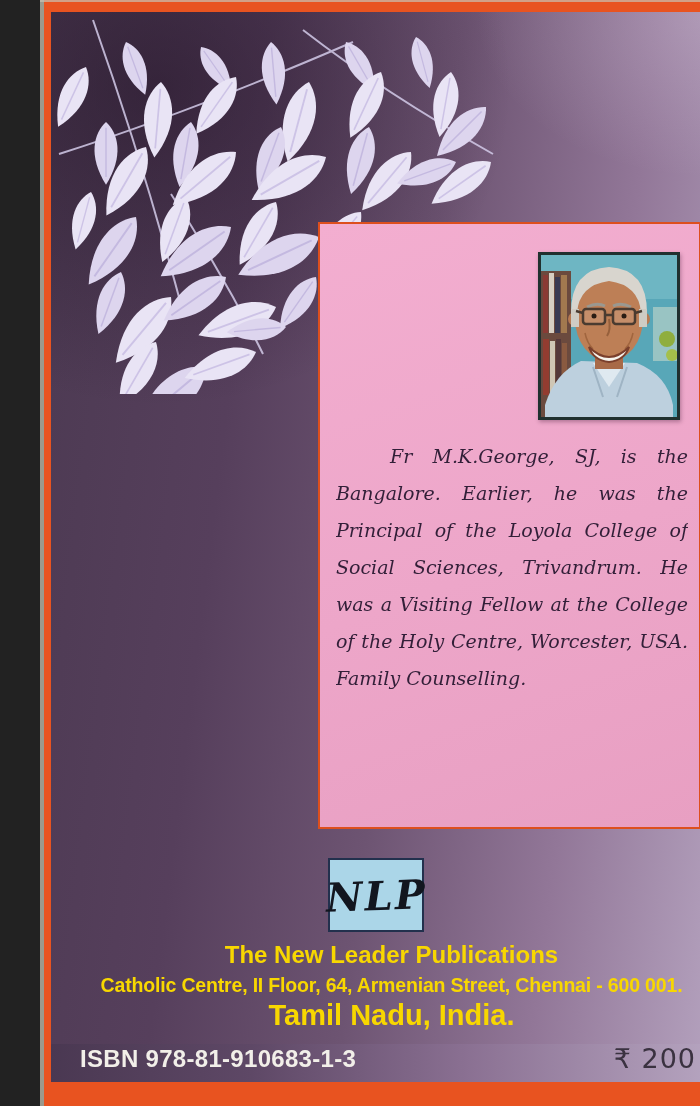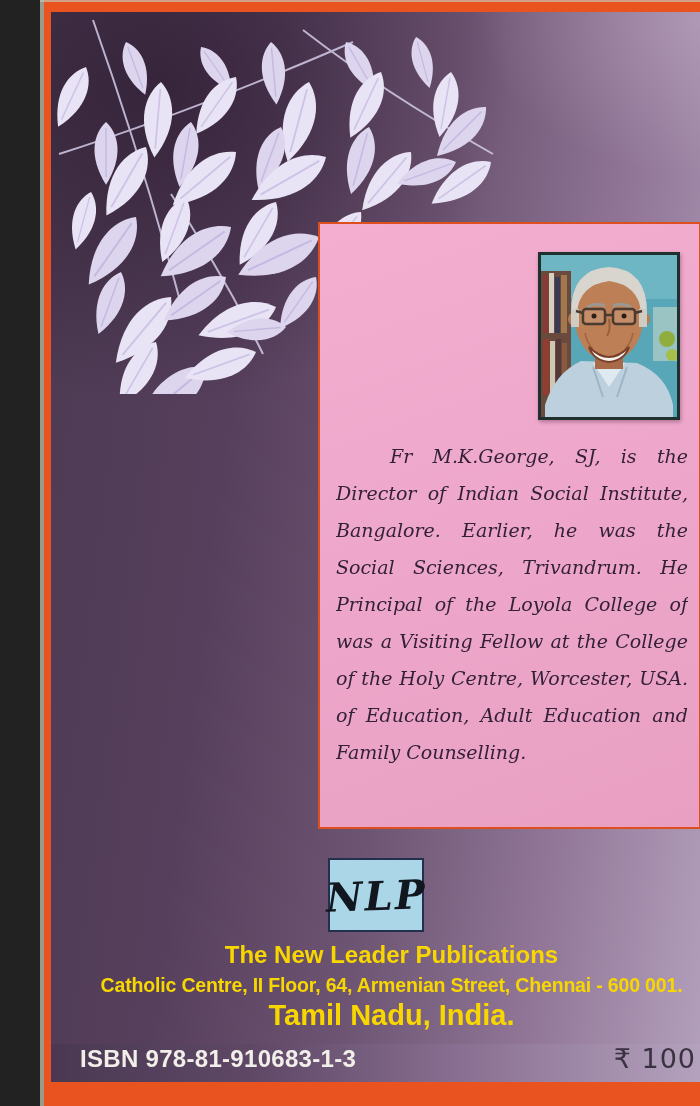--- a/index.html
+++ b/index.html
@@ -175,43 +175,41 @@
           <path d="M68,64 Q70,75 66,81" stroke="#96603c" stroke-width="2" fill="none"></path>
 
           <path d="M44,78 Q46,88 52,94 M92,78 Q90,88 84,94" stroke="#a0653e" stroke-width="1.5" fill="none"></path>
 
           <path d="M48,92 Q68,112 88,92 Q84,105 68,107 Q52,105 48,92 Z" fill="#f6f3ec" stroke="#7a3f2c" stroke-width="2"></path>
         </svg>
       </div>
 
       <div class="bio-text">
         <div class="bio-line first">Fr M.K.George, SJ,  is the</div>
-        <div class="bio-line">Director of Indian Social Institute,</div>
         <div class="bio-line">Bangalore. Earlier, he was the</div>
+        <div class="bio-line">Principal of the Loyola College of</div>
         <div class="bio-line">Social Sciences, Trivandrum. He</div>
-        <div class="bio-line">Principal of the Loyola College of</div>
         <div class="bio-line">was a Visiting Fellow at the College</div>
         <div class="bio-line">of the Holy Centre, Worcester, USA.</div>
-        <div class="bio-line">of Education, Adult Education and</div>
         <div class="bio-line last">Family Counselling.</div>
       </div>
     </div>
 
     <div class="nlp-logo">
       <span>NLP</span>
     </div>
 
     <div class="publisher">
       <div class="pub-name">The New Leader Publications</div>
       <div class="pub-addr1">Catholic Centre, II Floor, 64, Armenian Street, Chennai - 600 001.</div>
       <div class="pub-addr2">Tamil Nadu, India.</div>
     </div>
 
     <div class="isbn-band">
       <span class="isbn">ISBN 978-81-910683-1-3</span>
-      <span class="price">₹ 100</span>
+      <span class="price">₹ 200</span>
     </div>
 
   </div>
 
   <div class="scan-strip"></div>
   <div class="scan-strip-top"></div>
 </div>
 
 </body></html>

